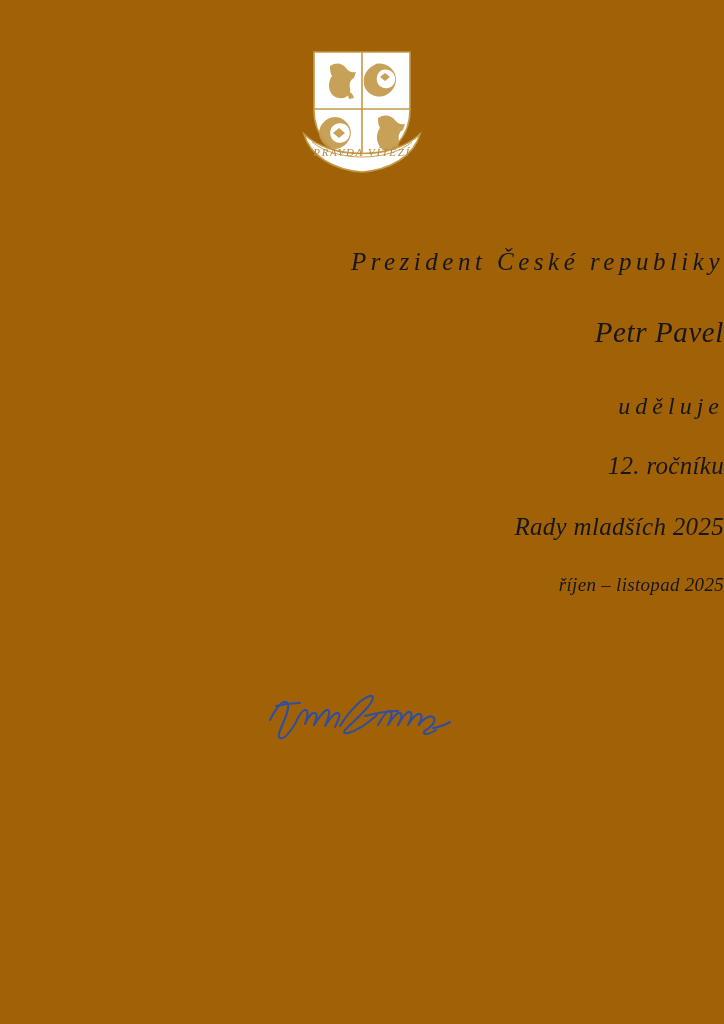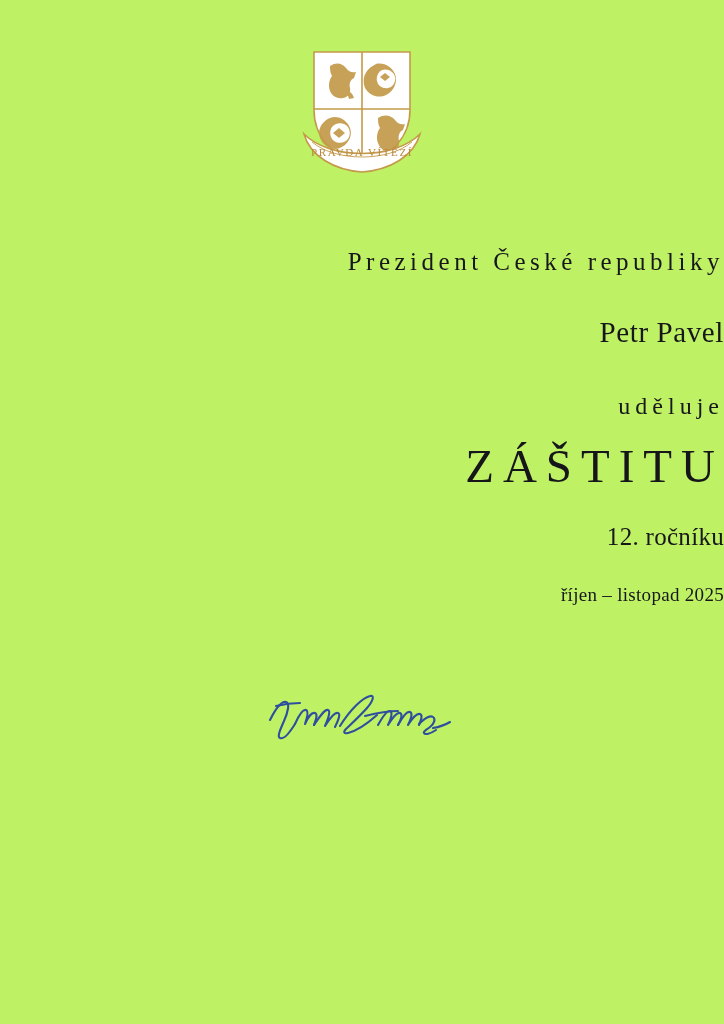--- a/index.html
+++ b/index.html
@@ -12,22 +12,23 @@
     height: 1024px;
     overflow: hidden;
     font-family: "Liberation Serif", serif;
     color: #1a1a1a;
   }
 
   .page {
     position: relative;
     width: 724px;
     height: 1024px;
-    background: #bef264;
+    background: #a16207;
     box-sizing: border-box;
+    font-style: italic;
   }
 
   
   .emblem-wrap {
     position: absolute;
     top: 38px;
     left: 0;
     right: 0;
     display: flex;
     justify-content: center;
@@ -158,22 +159,22 @@
         <path d="M26 104 C50 124 102 124 126 104" fill="none" stroke="#c49a4a" stroke-width="0.9"></path>
         <text x="76" y="118" font-family="'Liberation Serif', serif" font-size="11" letter-spacing="1.6" fill="#b8893c" text-anchor="middle">PRAVDA VÍTĚZÍ</text>
       </g>
     </svg>
   </div>
 
   <div class="content">
     <div class="line-president">Prezident České republiky</div>
     <div class="line-name">Petr Pavel</div>
     <div class="line-grants">uděluje</div>
-    <div class="line-award">ZÁŠTITU</div>
     <div class="line-edition">12. ročníku</div>
+    <div class="line-event">Rady mladších 2025</div>
     <div class="line-dates">říjen – listopad 2025</div>
   </div>
 
   <div class="signature-wrap">
     <svg class="signature" viewBox="0 0 200 74" aria-hidden="true">
       <g fill="none" stroke="#2f4f9e" stroke-width="2.1" stroke-linecap="round" stroke-linejoin="round">
         <path d="M8 40 c6 -12 12 -19 16 -18 c4 1 2 10 -2 19 c-4 9 -7 16 -4 17 c4 2 10 -6 15 -14"></path>
         <path d="M14 26 c8 -2 16 -3 24 -3"></path>
         <path d="M33 44 c4 -9 8 -15 11 -14 c3 1 1 8 -1 14 c3 -7 7 -12 10 -11 c3 1 1 7 -1 12"></path>
         <path d="M52 45 c6 -9 11 -16 14 -15 c3 1 0 9 -3 16 c5 -8 10 -14 13 -13 c3 1 0 8 -3 14"></path>

